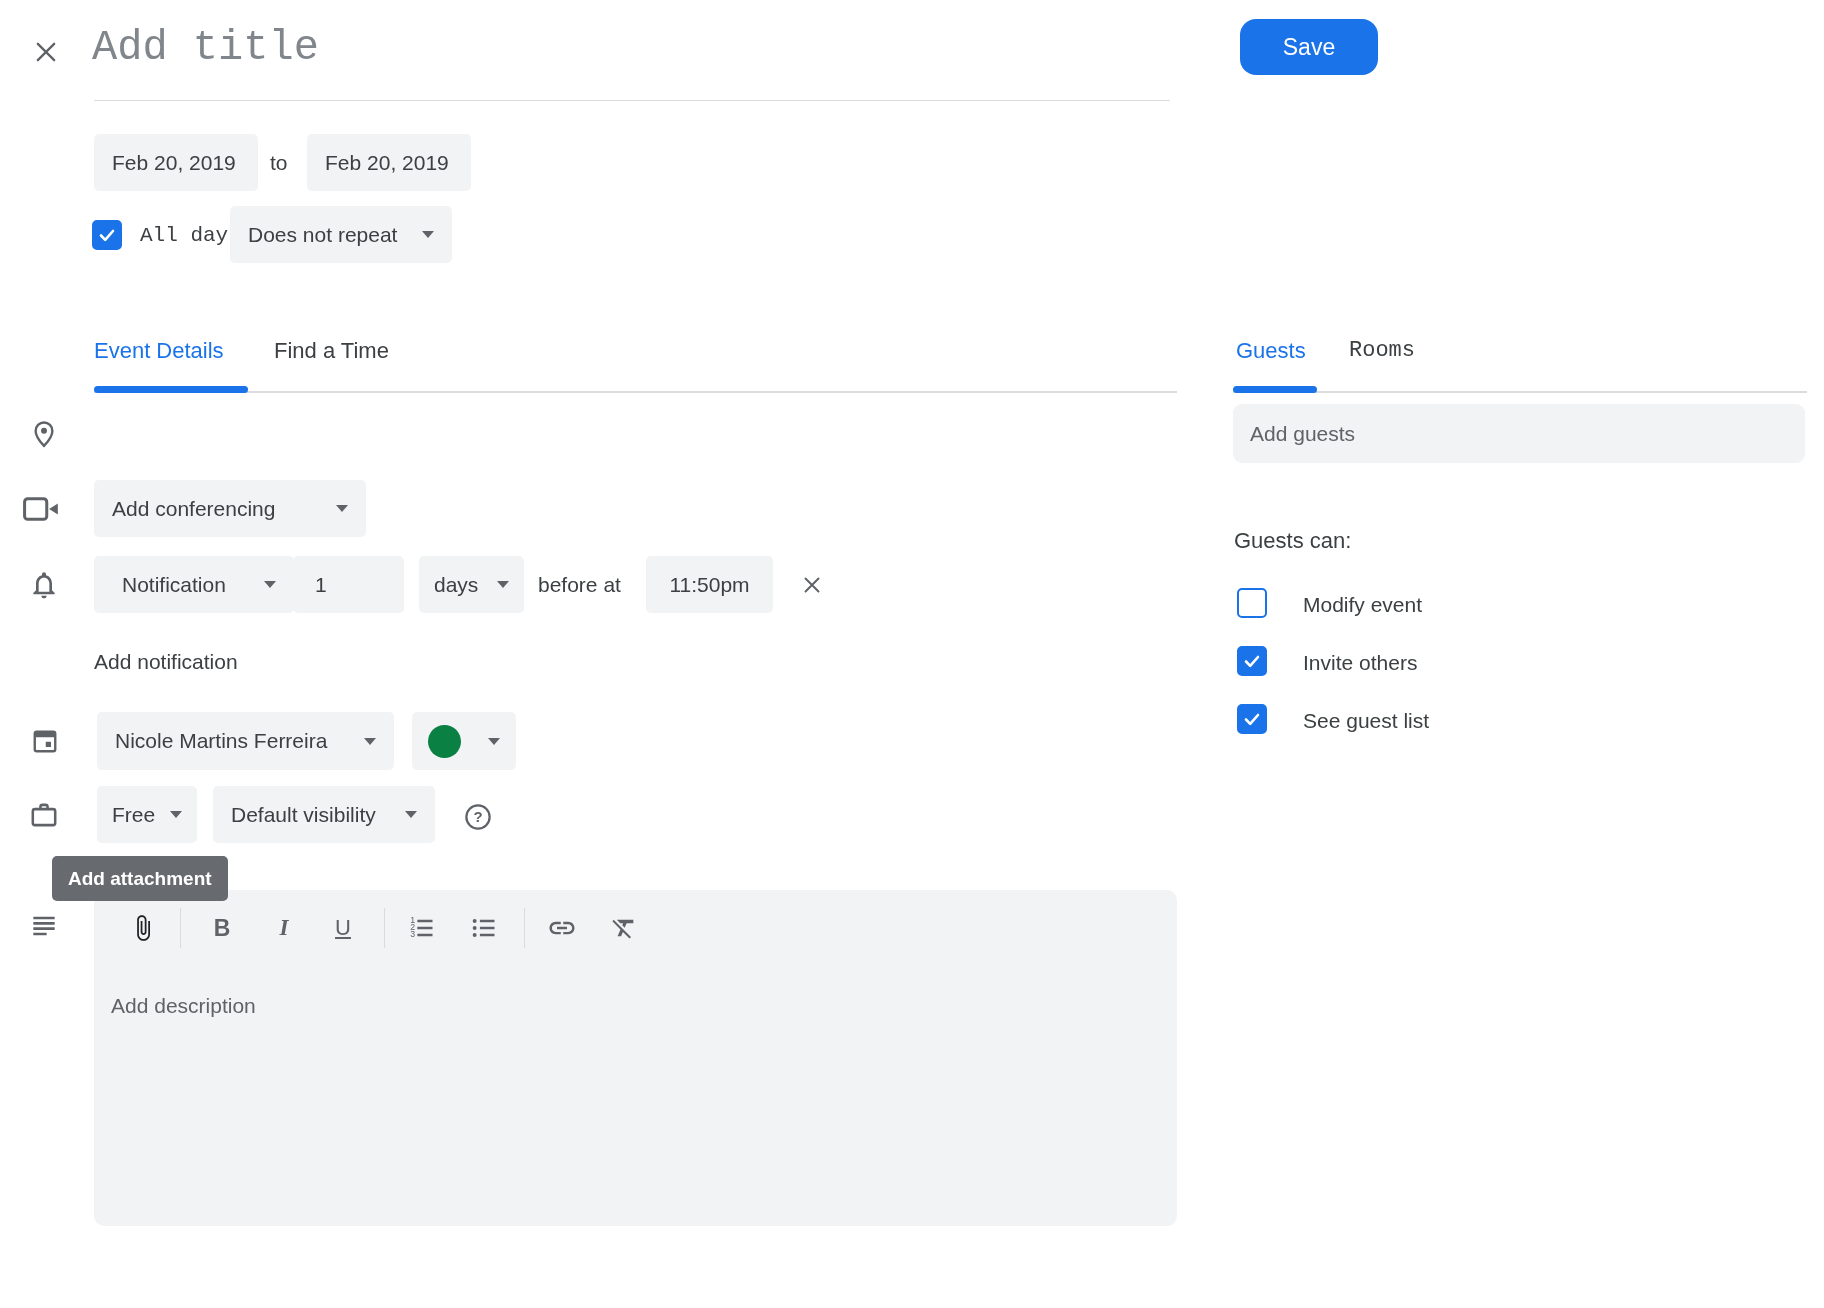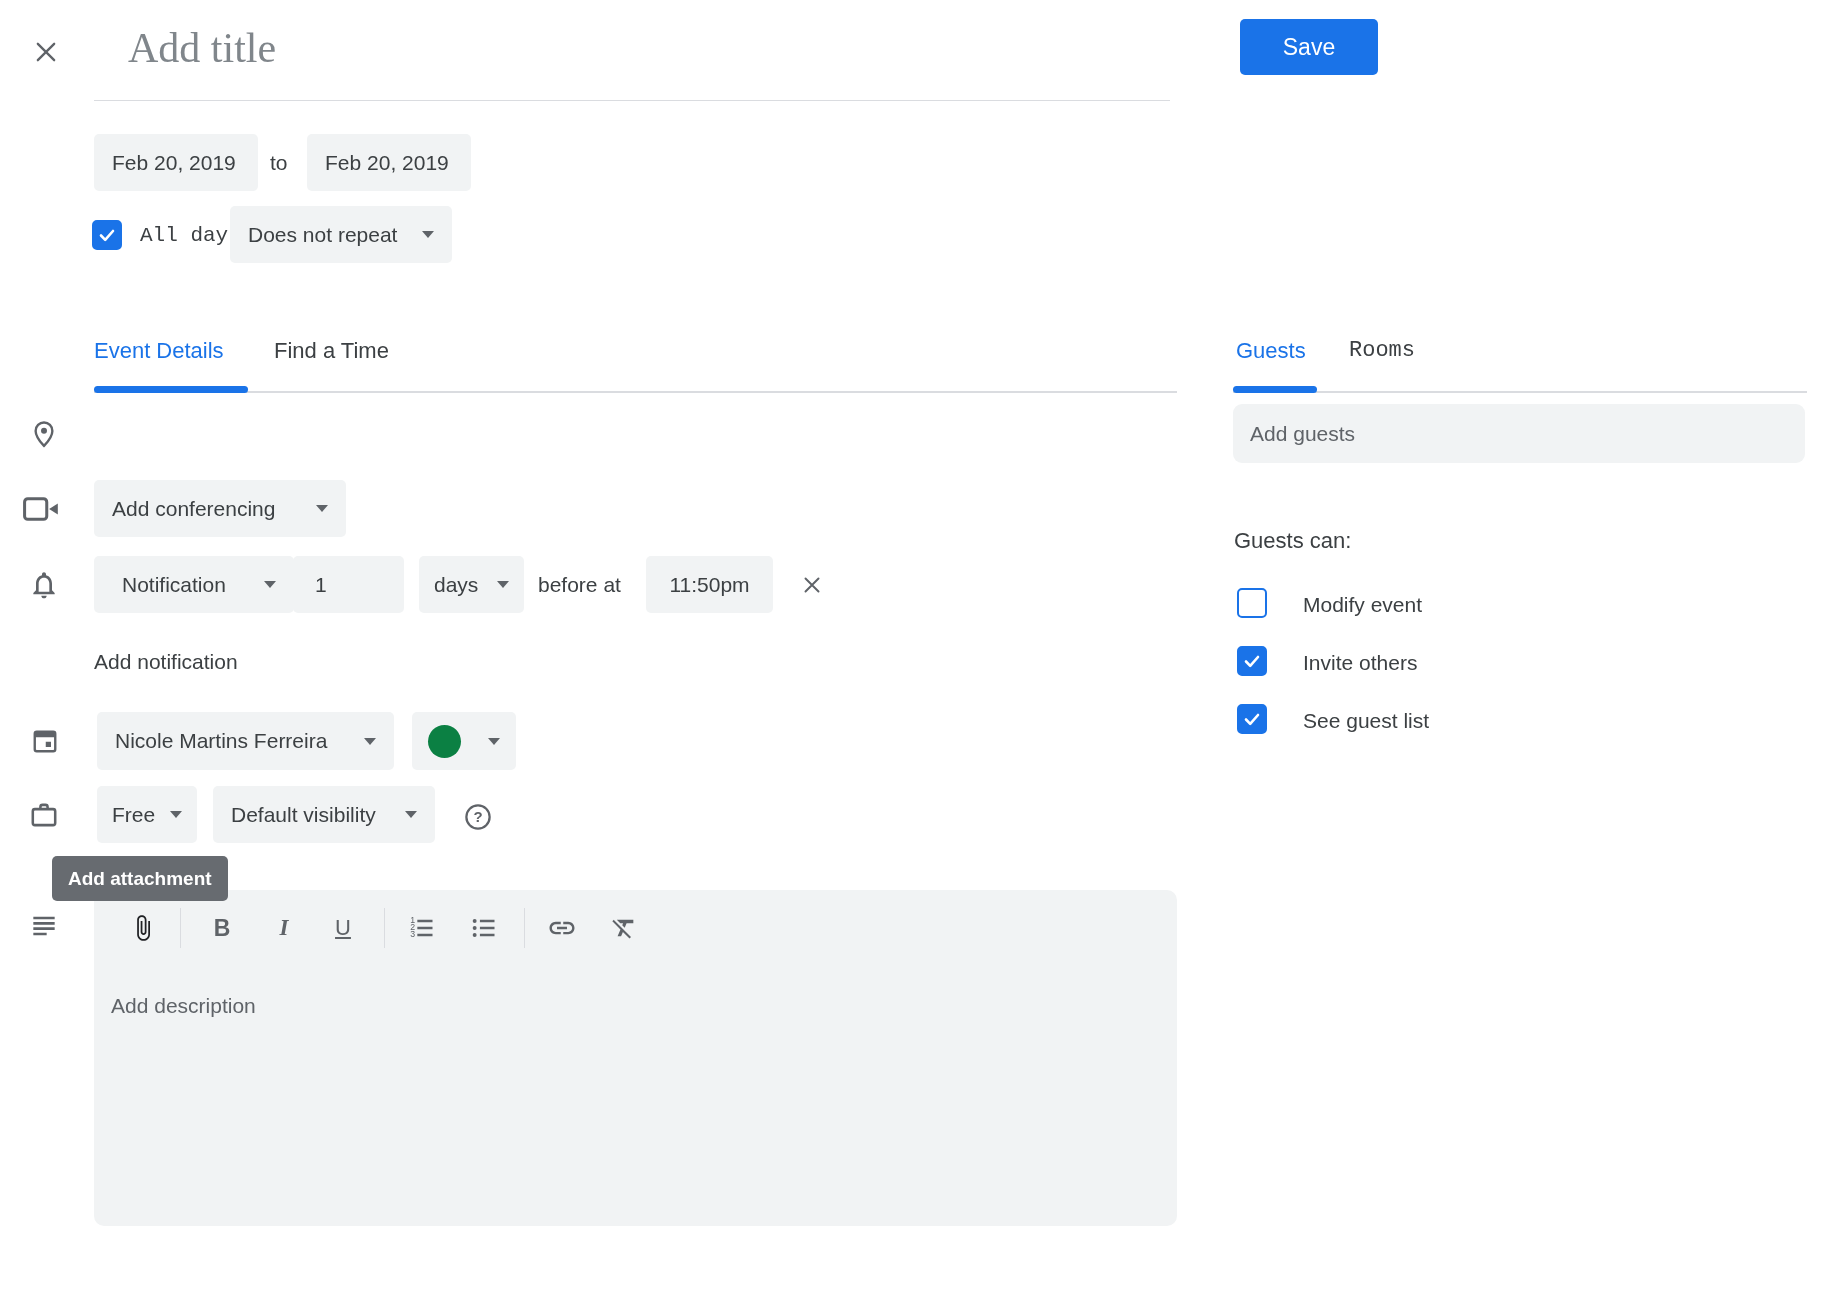--- a/index.html
+++ b/index.html
@@ -4,24 +4,24 @@
 <style>
   * { margin:0; padding:0; box-sizing:border-box; }
   html,body { background:#fff; }
   body { font-family:"Liberation Sans","DejaVu Sans",sans-serif; color:#3c4043; }
   #app { position:relative; width:1824px; height:1308px; background:#fff; overflow:hidden; }
 
   .abs { position:absolute; }
 
   
   .close-btn { left:28px; top:34px; width:36px; height:36px; background:none; border:none; cursor:pointer; display:flex; align-items:center; justify-content:center; }
-  .title-input { left:92px; top:14px; width:1000px; height:68px; border:none; outline:none; font-family:Liberation Serif, serif; font-size:42px; color:#3c4043; background:transparent;margin-left:36px; }
+  .title-input { left:92px; top:14px; width:1000px; height:68px; border:none; outline:none; font-family:Liberation Mono, monospace; font-size:42px; color:#3c4043; background:transparent; }
   .title-input::placeholder { color:#80868b; }
   .title-underline { left:94px; top:100px; width:1076px; height:1px; background:#dadce0; }
-  .save-btn { left:1240px; top:19px; width:138px; height:56px; background:#1a73e8; color:#fff; border:none; border-radius:5px; font-family:inherit; font-size:23px; font-weight:500; cursor:pointer; }
+  .save-btn { left:1240px; top:19px; width:138px; height:56px; background:#1a73e8; color:#fff; border:none; border-radius:16px; font-family:inherit; font-size:23px; font-weight:500; cursor:pointer; }
 
   
   .pill { background:#f1f3f4; border:none; border-radius:5px; font-family:inherit; font-size:21px; color:#3c4043; display:flex; align-items:center; padding:0 18px; cursor:pointer; }
   .pill .caret { margin-left:auto; }
   .caret { width:0; height:0; border-left:6px solid transparent; border-right:6px solid transparent; border-top:7px solid #5f6368; display:inline-block; flex:none; }
 
   .static-label { font-size:21px; color:#3c4043; display:flex; align-items:center; }
 
   
   .date-start { left:94px; top:134px; width:164px; height:57px; }
@@ -51,21 +51,21 @@
 
   
   .row-icon { display:flex; align-items:center; justify-content:center; background:none; border:none; }
 
   
   .gray-input { background:#f1f3f4; border:none; outline:none; border-radius:5px; font-family:inherit; font-size:21px; color:#3c4043; padding:0 17px; }
   .gray-input::placeholder { color:#5f6368; }
   .location-input { left:94px; top:404px; width:1083px; height:59px; }
   .guests-input { left:1233px; top:404px; width:572px; height:59px; border-radius:9px; }
 
-  .conf-btn { left:94px; top:480px; width:252px; height:57px; }
+  .conf-btn { left:94px; top:480px; width:272px; height:57px; }
 
   
   .notif-type { left:94px; top:556px; width:200px; height:57px;padding-left:28px; }
   .notif-count { left:293px; top:556px; width:111px; height:57px; padding-left:22px; }
   .notif-unit { left:419px; top:556px; width:105px; height:57px; padding:0 15px; }
   .before-at { left:538px; top:556px; height:57px; }
   .notif-time { left:646px; top:556px; width:127px; height:57px; justify-content:center; padding:0; }
   .notif-close { left:794px; top:567px; width:36px; height:36px; cursor:pointer; }
   .add-notif { left:94px; top:650px; background:none; border:none; font-family:inherit; font-size:21px; color:#3c4043; cursor:pointer; }
 

